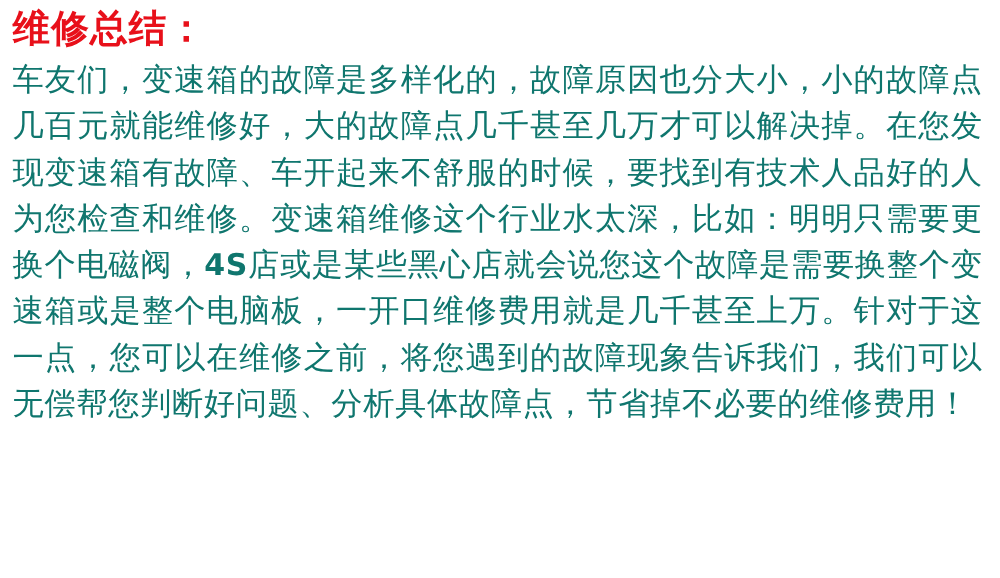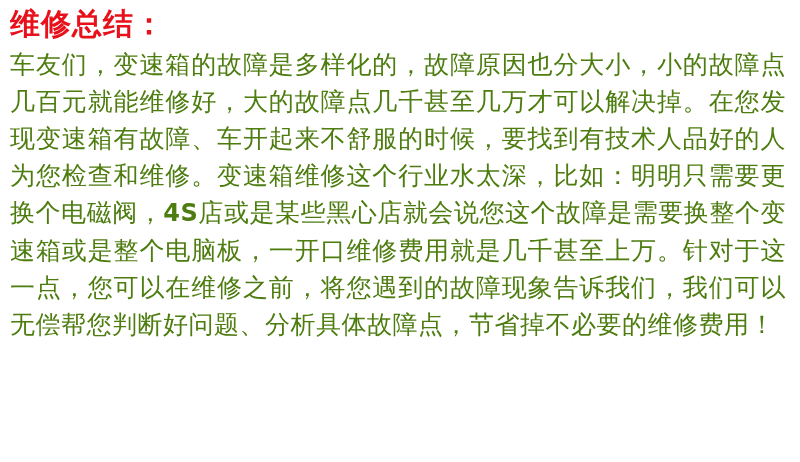--- a/index.html
+++ b/index.html
@@ -25,21 +25,21 @@
     color: #e8101a;
     font-family: "DejaVu Sans", "Liberation Sans", sans-serif;
     font-weight: bold;
     font-size: 30px;
     line-height: 40px;
     letter-spacing: 1px;
     margin: 0 0 2px 0;
     padding-left: 2px;
   }
   .doc-body {
-    color: #4d7c0f;
+    color: #0f766e;
     font-size: 25px;
     line-height: 37px;
     text-align: justify;
     text-justify: inter-ideograph;
     letter-spacing: 0.5px;
     padding-left: 2px;
     padding-right: 6px;
     margin: 0;
   }
   .doc-body p {

